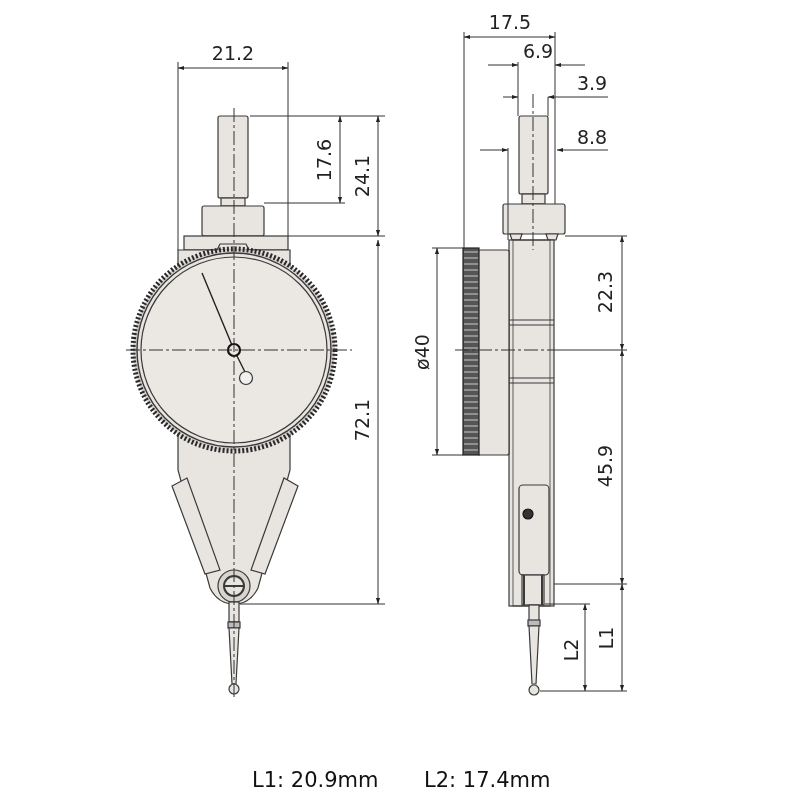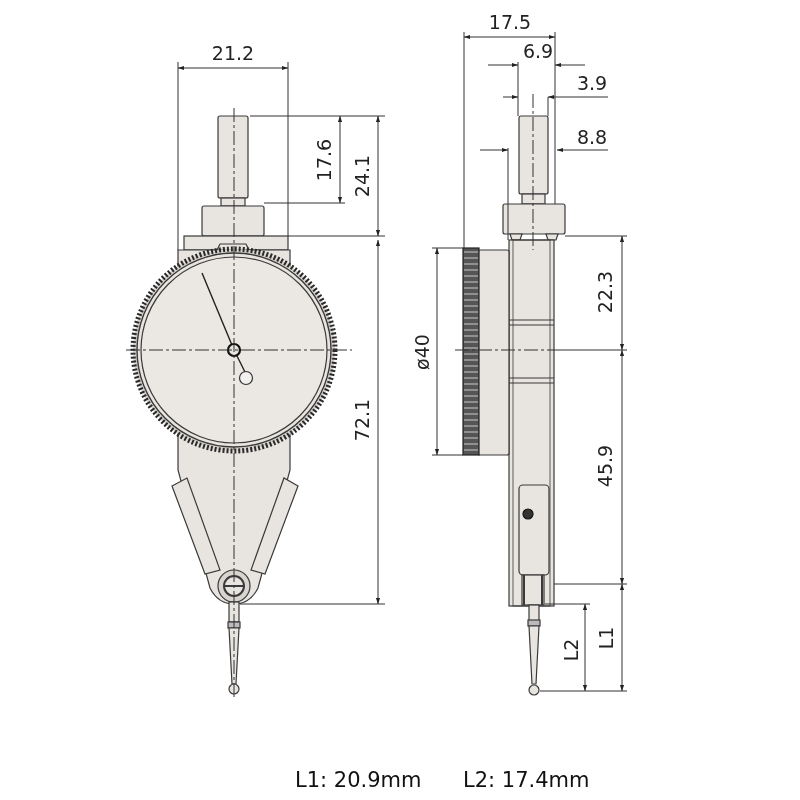--- a/index.html
+++ b/index.html
@@ -177,14 +177,14 @@
   <text class="dimtxt" x="538" y="58" text-anchor="middle">6.9</text>
   <text class="dimtxt" x="592" y="90" text-anchor="middle">3.9</text>
   <text class="dimtxt" x="592" y="144" text-anchor="middle">8.8</text>
   <text class="dimtxt" transform="translate(429,352) rotate(-90)" text-anchor="middle">ø40</text>
   <text class="dimtxt" transform="translate(612,292) rotate(-90)" text-anchor="middle">22.3</text>
   <text class="dimtxt" transform="translate(612,466) rotate(-90)" text-anchor="middle">45.9</text>
   <text class="dimtxt" transform="translate(578,650) rotate(-90)" text-anchor="middle">L2</text>
   <text class="dimtxt" transform="translate(613,638) rotate(-90)" text-anchor="middle">L1</text>
 </svg>
 
-<div class="caption" style="left:252px;margin-left:43px;">L1: 20.9mm</div>
-<div class="caption" style="left:424px;margin-left:39px;">L2: 17.4mm</div>
+<div class="caption" style="left:252px;">L1: 20.9mm</div>
+<div class="caption" style="left:424px;">L2: 17.4mm</div>
 
 </body></html>

